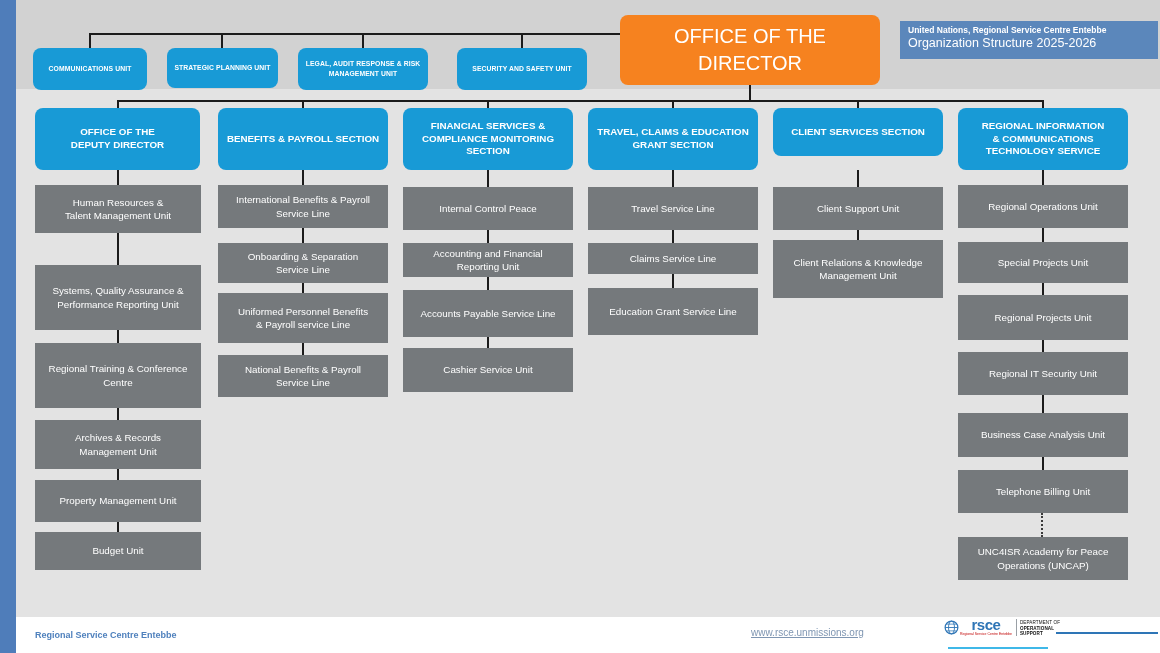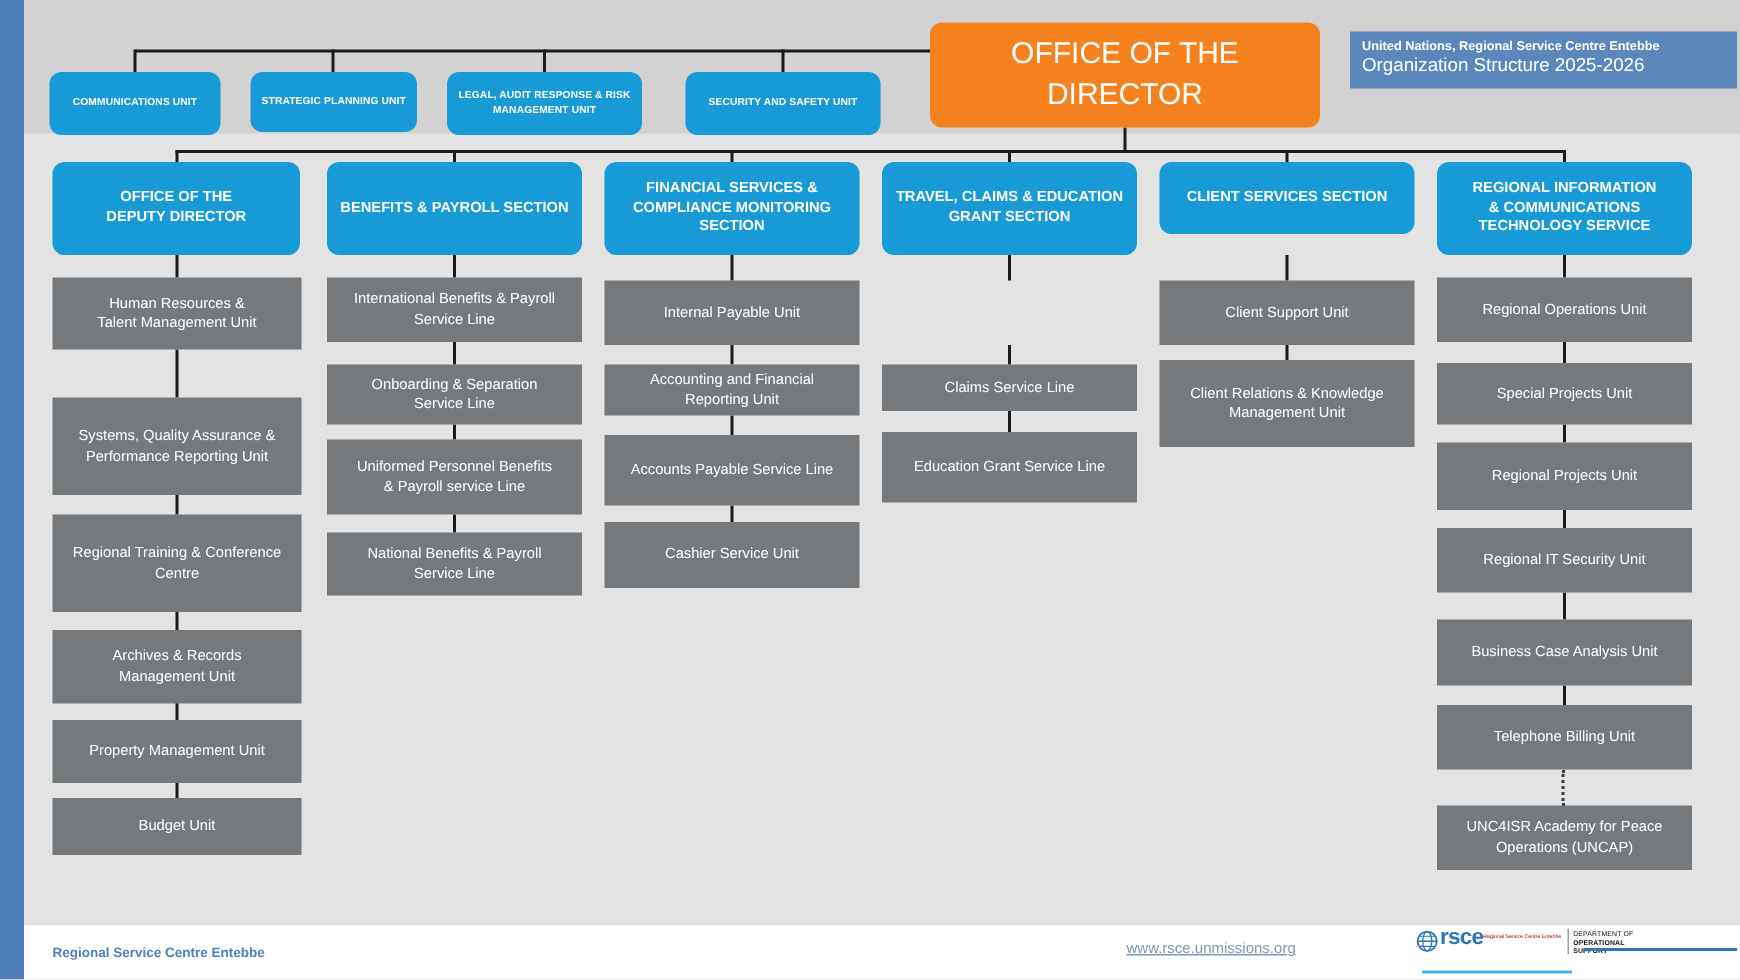--- a/index.html
+++ b/index.html
@@ -33,21 +33,21 @@
   .hline { height:2px; } .vline { width:2px; }
   .dotline { position:absolute; width:0; border-left:2px dotted #3a3a3a; z-index:1; }
 
   #footer-left { position:absolute; left:35px; top:630px; font-size:9px; font-weight:bold;
                  color:#4f81bd; z-index:3; }
   #website { position:absolute; left:751px; top:627px; font-size:10px; color:#7f96b2;
              text-decoration:underline; z-index:3; cursor:pointer; }
 
   #logo { position:absolute; left:944px; top:617px; display:flex; align-items:flex-start; z-index:3; }
   #logo svg { margin-top:3px; }
-  .rsce-wrap { margin-left:1px; display:flex; flex-direction:row; align-items:center; }
+  .rsce-wrap { margin-left:1px; display:flex; flex-direction:column; align-items:center; }
   .rsce-acro { font-size:15px; font-weight:bold; color:#2e75b6; line-height:1; letter-spacing:-0.5px; }
   .rsce-tag  { font-size:3.5px; color:#c00000; line-height:1.2; white-space:nowrap; }
   .logo-div  { width:1px; height:17px; background:#9aa0a6; margin:2px 3px 0 4px; }
   .dos { display:flex; flex-direction:column; margin-top:3px; }
   .dos span { font-size:4.6px; line-height:1.25; color:#111; letter-spacing:0.1px; }
   .dos .b { font-weight:bold; }
   #logo-underline { position:absolute; left:948px; top:647px; width:100px; height:2px;
                     background:#3fb8e8; z-index:3; }
   #footer-accent  { position:absolute; left:1056px; top:632px; width:102px; height:2px;
                     background:#2e75b6; z-index:3; }
@@ -146,26 +146,27 @@
 
   <div class="graybox" style="left:218px;top:185px;width:170px;height:43px">International Benefits &amp; Payroll
 Service Line</div>
   <div class="graybox" style="left:218px;top:243px;width:170px;height:40px">Onboarding &amp; Separation
 Service Line</div>
   <div class="graybox" style="left:218px;top:293px;width:170px;height:50px">Uniformed Personnel Benefits
 &amp; Payroll service Line</div>
   <div class="graybox" style="left:218px;top:355px;width:170px;height:42px">National Benefits &amp; Payroll
 Service Line</div>
 
-  <div class="graybox" style="left:403px;top:187px;width:170px;height:43px">Internal Payable Unit</div>
+  <div class="graybox" style="left:403px;top:187px;width:170px;height:43px">Internal Control Peace</div>
   <div class="graybox" style="left:403px;top:243px;width:170px;height:34px">Accounting and Financial
 Reporting Unit</div>
   <div class="graybox" style="left:403px;top:290px;width:170px;height:47px">Accounts Payable Service Line</div>
   <div class="graybox" style="left:403px;top:348px;width:170px;height:44px">Cashier Service Unit</div>
 
+  <div class="graybox" style="left:588px;top:187px;width:170px;height:43px">Travel Service Line</div>
   <div class="graybox" style="left:588px;top:243px;width:170px;height:31px">Claims Service Line</div>
   <div class="graybox" style="left:588px;top:288px;width:170px;height:47px">Education Grant Service Line</div>
 
   <div class="graybox" style="left:773px;top:187px;width:170px;height:43px">Client Support Unit</div>
   <div class="graybox" style="left:773px;top:240px;width:170px;height:58px">Client Relations &amp; Knowledge
 Management Unit</div>
 
   <div class="graybox" style="left:958px;top:185px;width:170px;height:43px">Regional Operations Unit</div>
   <div class="graybox" style="left:958px;top:295px;width:170px;height:45px">Regional Projects Unit</div>
   <div class="graybox" style="left:958px;top:242px;width:170px;height:41px">Special Projects Unit</div>

